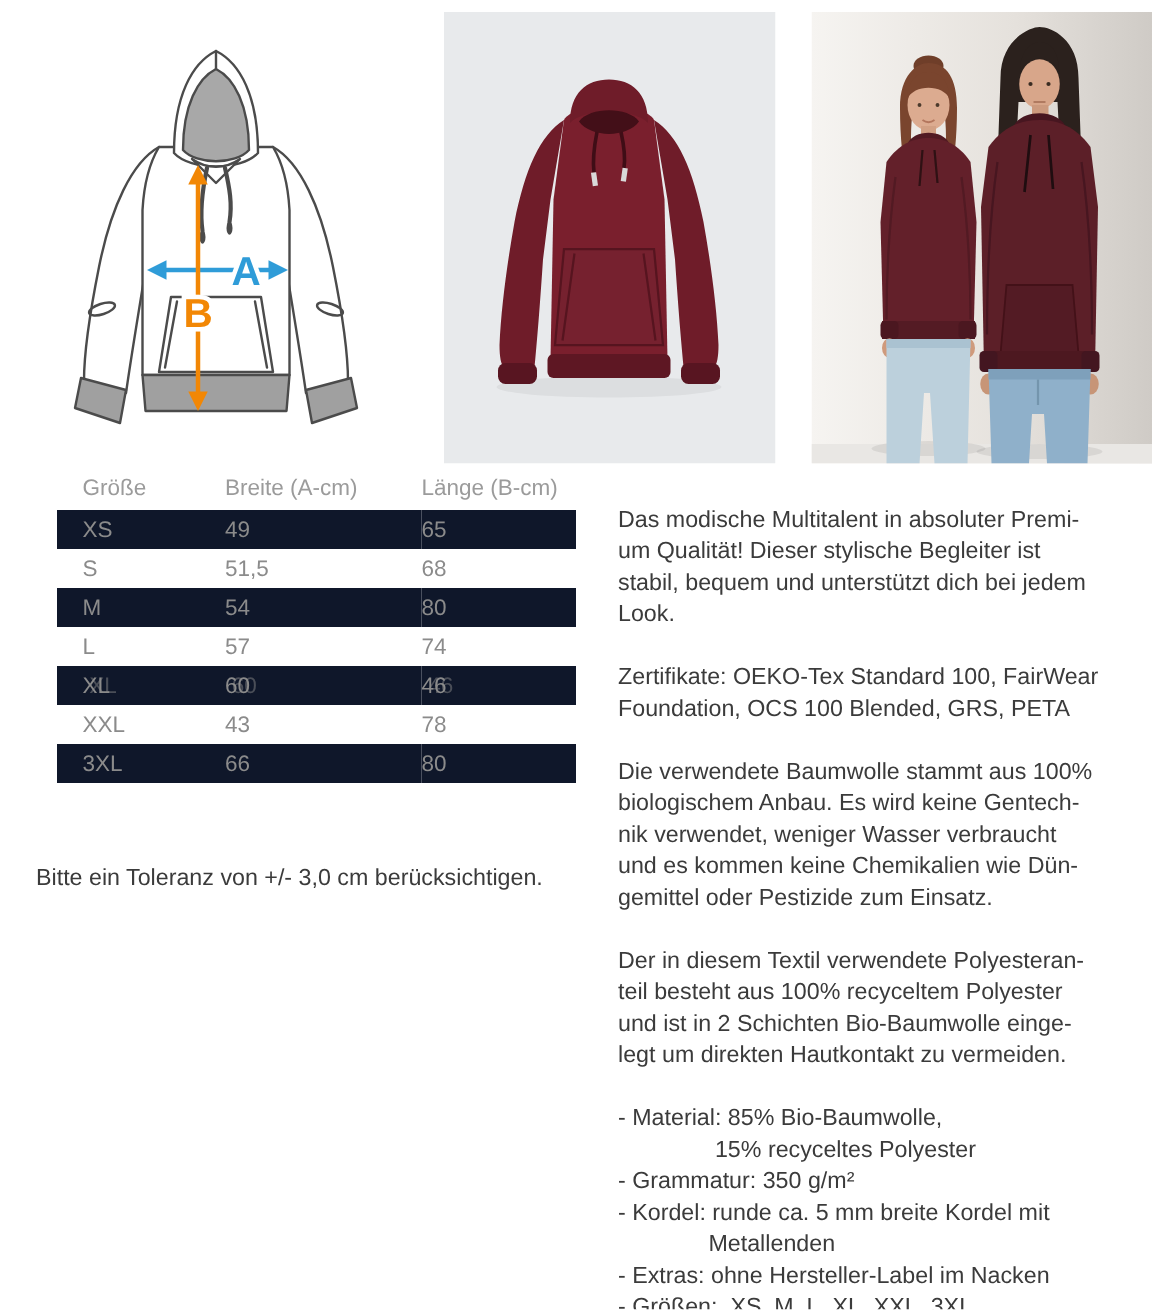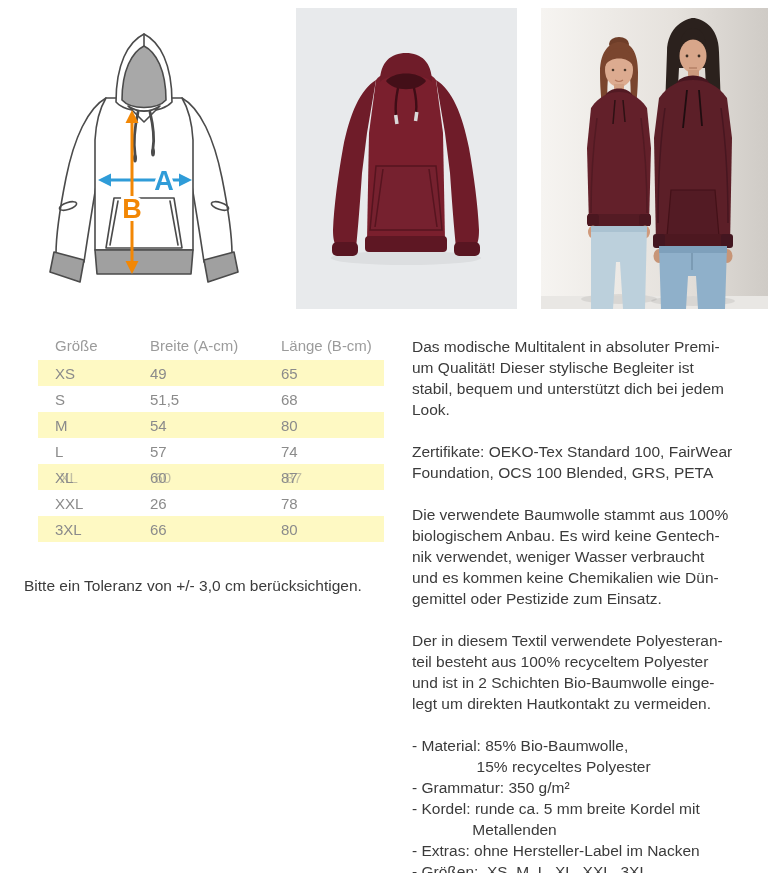--- a/index.html
+++ b/index.html
@@ -7,26 +7,26 @@
         font-family:"Liberation Sans","DejaVu Sans",sans-serif;}
   figure{margin:0;position:absolute;}
   figure svg{display:block;width:100%;height:100%;}
 
   
   .fig-diagram{left:24px;top:14px;width:240px;height:288px;}
   .fig-product{left:296px;top:8px;width:221px;height:301px;}
   .fig-models{left:541px;top:8px;width:227px;height:301px;}
 
   
-  .size-table{position:absolute;left:38px;top:330px;width:346px;border-collapse:collapse;
+  .size-table{position:absolute;left:38px;top:310px;width:346px;border-collapse:collapse;
               table-layout:fixed;font-size:15px;color:#8b8b8b;}
   .size-table th{height:30px;font-weight:400;color:#9b9b9b;text-align:left;padding:0;}
   .size-table td{height:26px;padding:0;}
   .size-table th:first-child,.size-table td:first-child{padding-left:17px;}
-  .size-table tr.striped{background:#fef9c3;}
+  .size-table tr.striped{background:#0f172a;}
   .size-table tr.ghost-row td{text-shadow:4.5px 0 0 rgba(134,134,134,.5);margin-left:48px;}
 
   .note{position:absolute;left:24px;top:577px;font-size:15.5px;color:#3b3b3b;}
 
   .description{position:absolute;left:412px;top:336px;width:356px;
                font-size:15.5px;line-height:21px;color:#3b3b3b;}
   .description p{margin:0 0 21px;white-space:pre-line;}
   .description p:last-child{margin-bottom:0;}
 
   
@@ -216,25 +216,25 @@
         <td>80</td>
       </tr>
       <tr>
         <td>L</td>
         <td>57</td>
         <td>74</td>
       </tr>
       <tr class="striped ghost-row">
         <td>XL</td>
         <td>60</td>
-        <td>87</td>
+        <td>46</td>
       </tr>
       <tr>
         <td>XXL</td>
-        <td>26</td>
+        <td>43</td>
         <td>78</td>
       </tr>
       <tr class="striped">
         <td>3XL</td>
         <td>66</td>
         <td>80</td>
       </tr>
     </tbody>
   </table>
 

